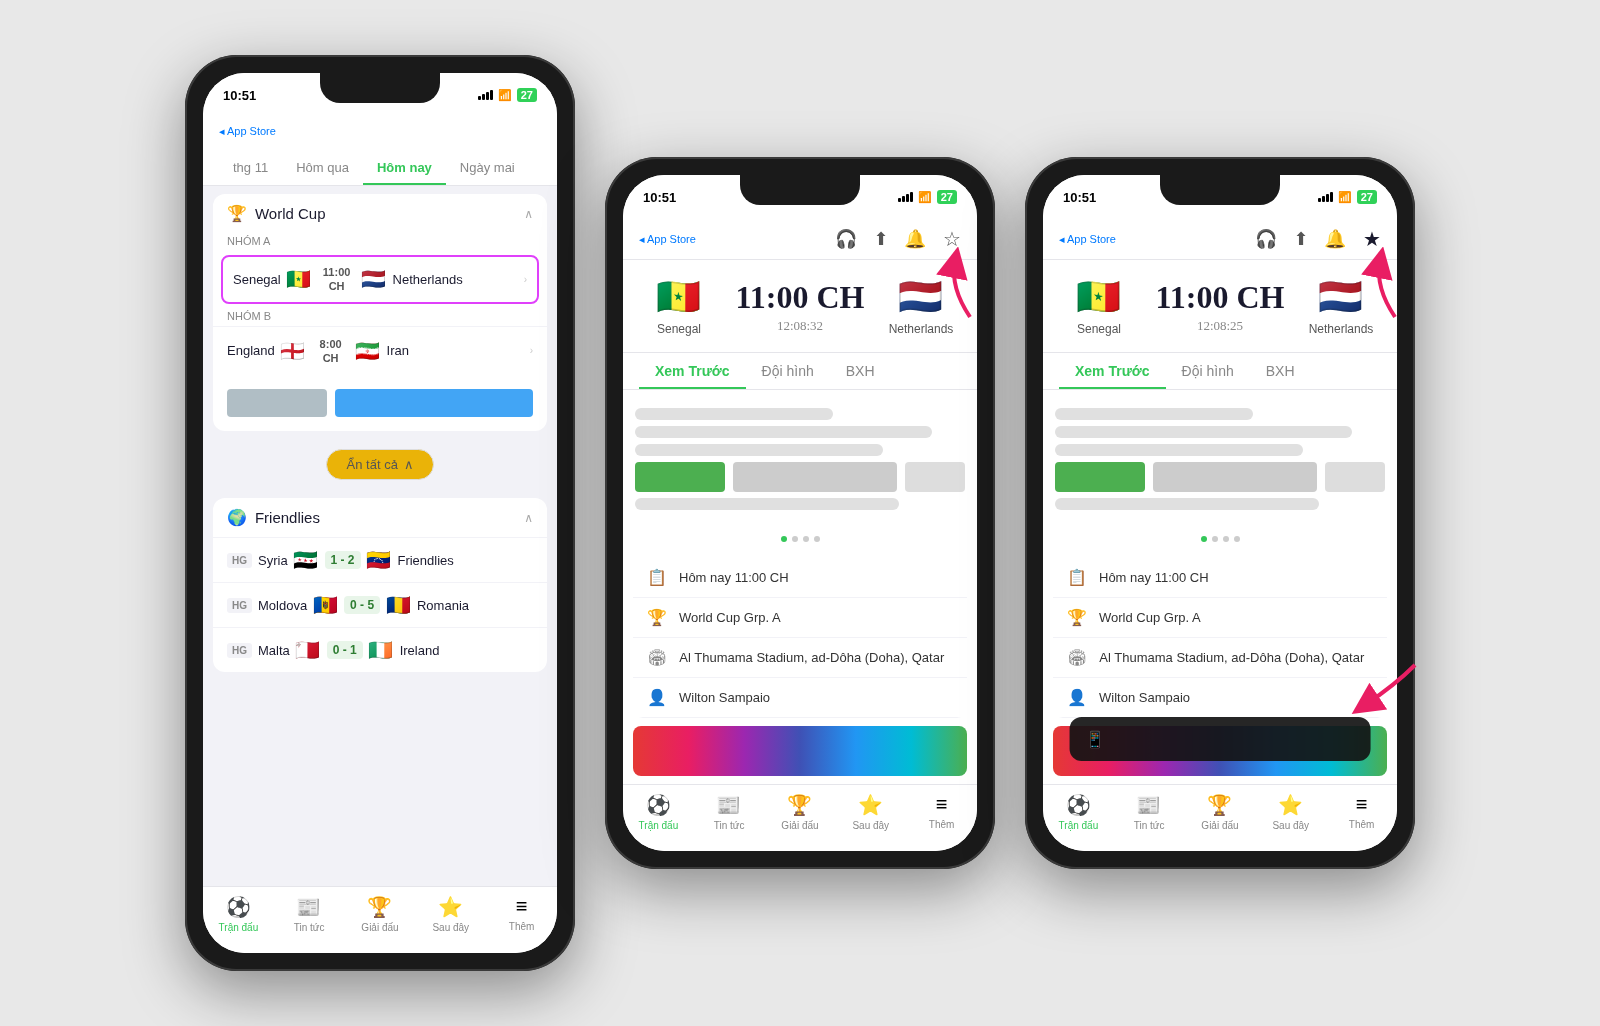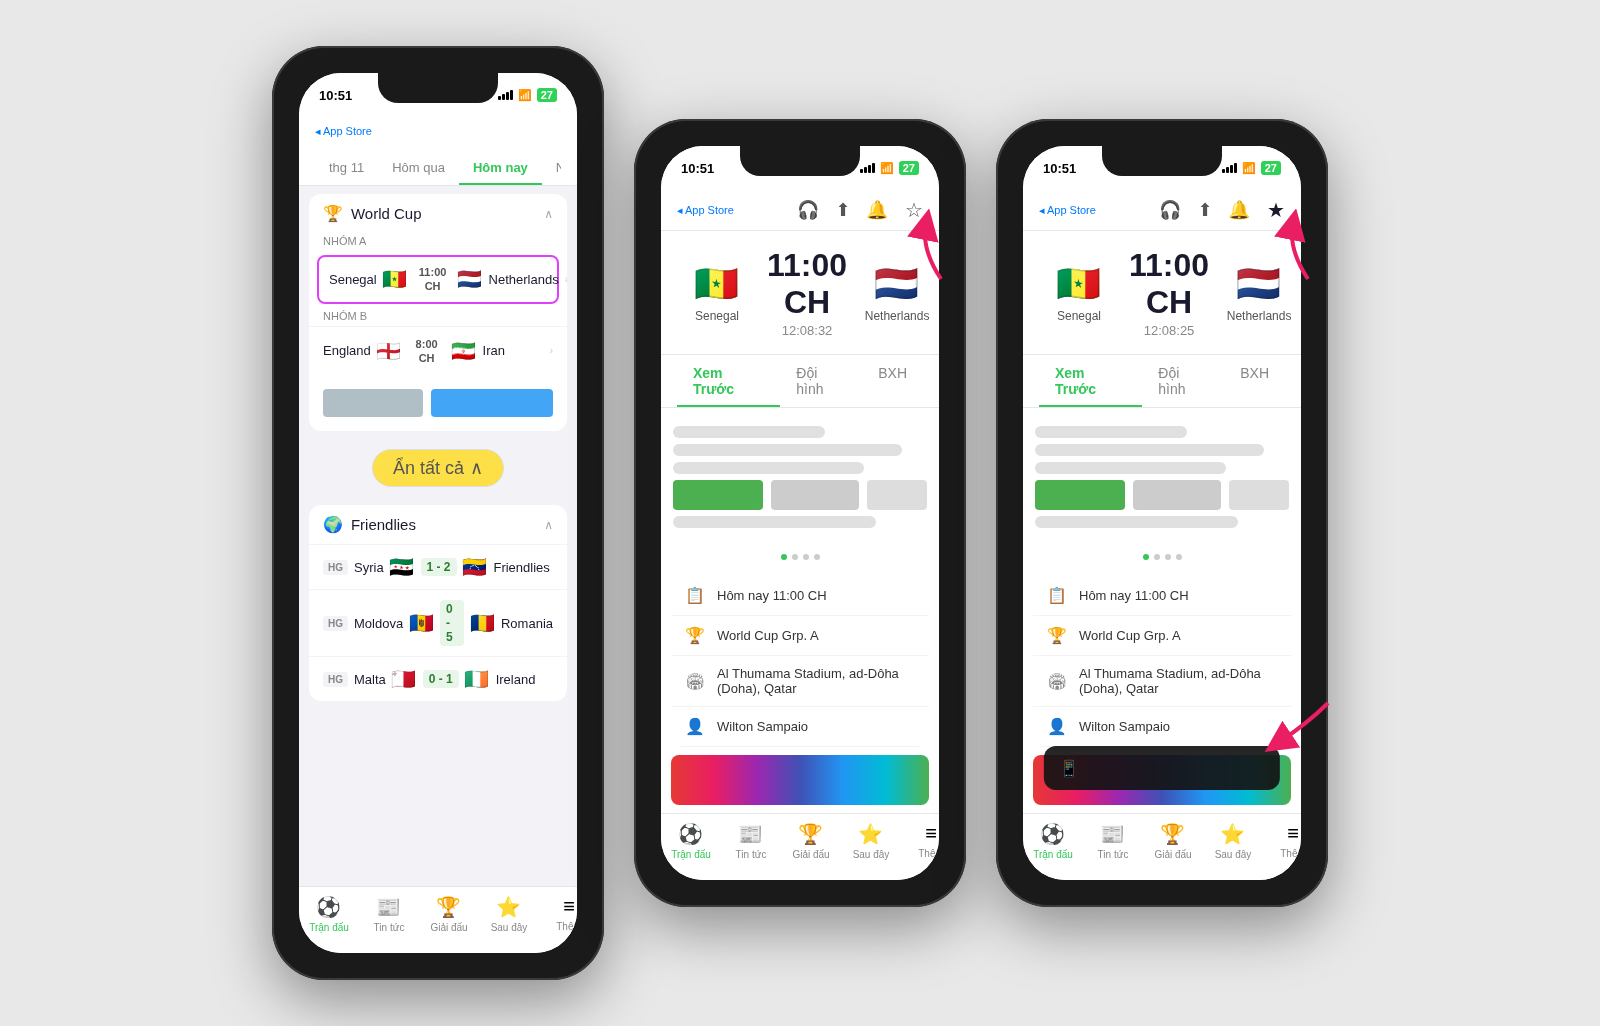--- a/index.html
+++ b/index.html
@@ -13,24 +13,24 @@
     }
     .container {
       display: flex;
       gap: 30px;
       padding: 30px;
       align-items: center;
     }
 
     
     .phone {
-      width: 332px;
+      width: 390px;
       background: #1a1a1a;
       border-radius: 52px;
-      padding: 27px;
+      padding: 18px;
       box-shadow: 0 20px 60px rgba(0,0,0,0.4), inset 0 0 0 2px #3a3a3a;
       position: relative;
     }
     .phone-inner {
       background: #fff;
       border-radius: 42px;
       overflow: hidden;
       position: relative;
     }
     
@@ -200,23 +200,23 @@
 
     .hide-btn {
       display: flex;
       justify-content: center;
       padding: 10px;
     }
     .btn-hide {
       border: 1px solid #ddd;
       border-radius: 20px;
       padding: 7px 20px;
-      font-size: 18px;
+      font-size: 13px;
       color: #555;
-      background: #fde047;
+      background: #eab308;
       display: flex;
       align-items: center;
       gap: 6px;
     }
 
     .friendlies-section {
       background: #fff;
       margin: 8px 10px;
       border-radius: 12px;
       overflow: hidden;
@@ -275,21 +275,21 @@
     }
     .team-hero {
       display: flex;
       flex-direction: column;
       align-items: center;
       gap: 4px;
       min-width: 80px;
     }
     .team-hero-flag { font-size: 36px; }
     .team-hero-name { font-size: 12px; color: #555; text-align: center; }
-    .match-center { text-align: center; flex: 1; }
+    .match-center { text-align: center; flex: 1; font-family: Liberation Serif, serif; }
     .match-big-time { font-size: 32px; font-weight: 700; color: #1a1a2e; }
     .match-sub { font-size: 13px; color: #888; margin-top: 2px; }
 
     .detail-tabs {
       background: #fff;
       display: flex;
       border-bottom: 1px solid #e5e5ea;
       padding: 0 16px;
     }
     .detail-tab {

